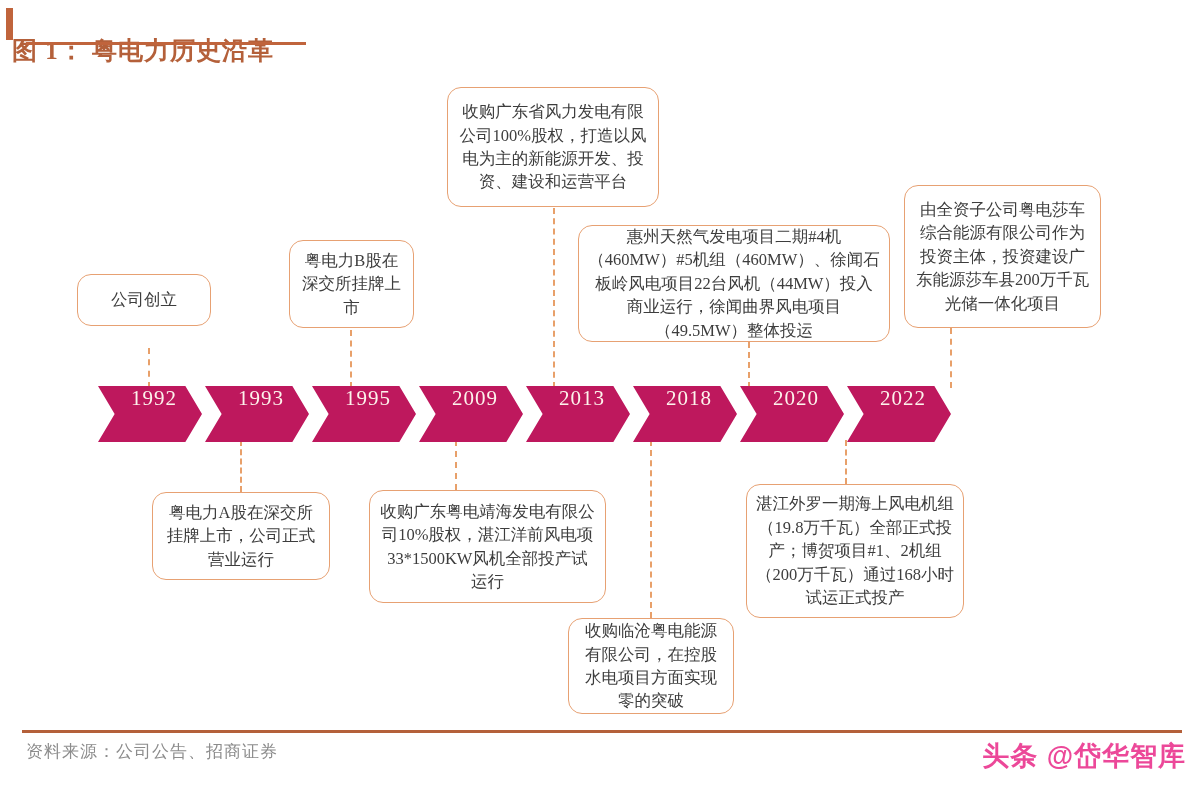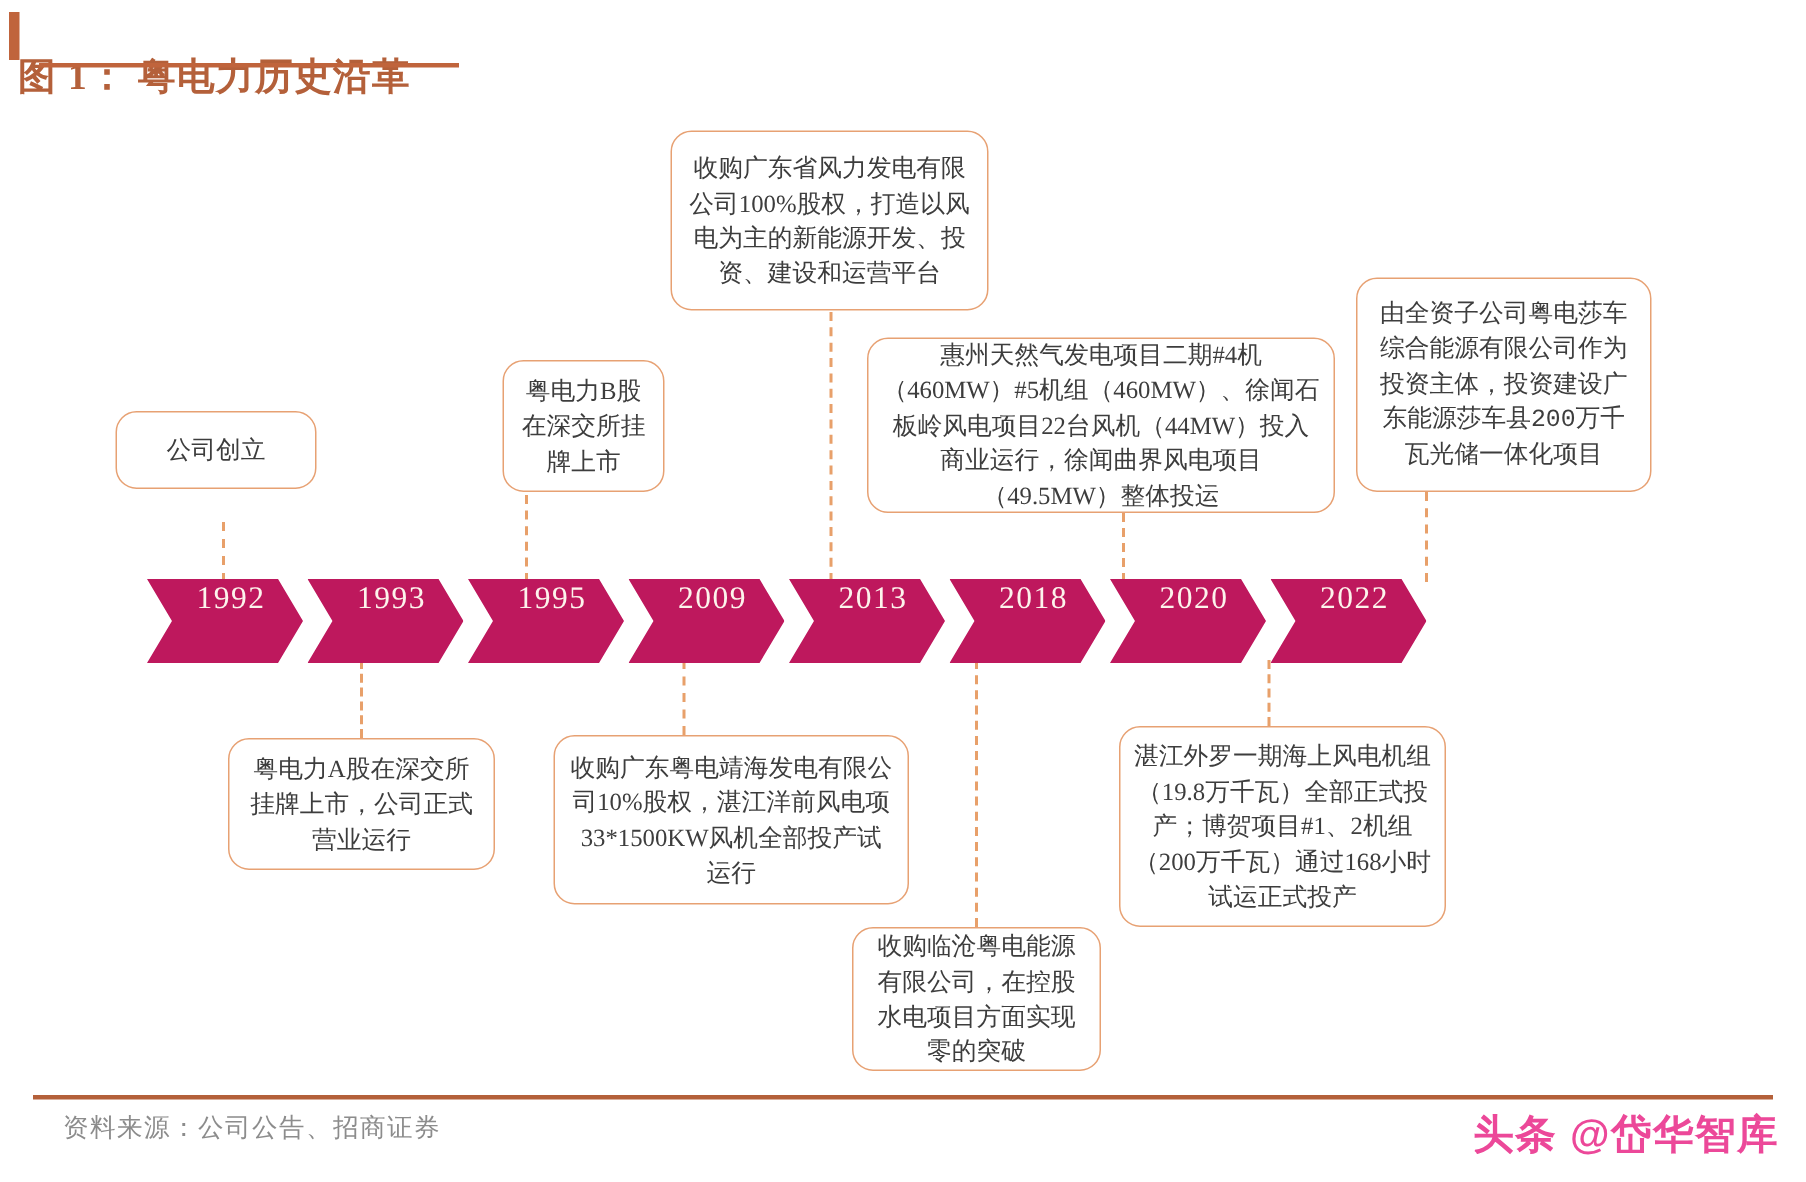--- a/index.html
+++ b/index.html
@@ -118,21 +118,21 @@
   #footer-rule {
     position: absolute;
     left: 22px;
     top: 730px;
     width: 1160px;
     height: 2.5px;
     background: #b4603a;
   }
   #source-note {
     position: absolute;
-    left: 42px;
+    left: 26px;
     top: 740px;
     font-size: 17px;
     color: #8c8c8c;
     letter-spacing: 1px;
     font-family: Liberation Serif, serif;
     white-space: nowrap;
   }
   #watermark {
     position: absolute;
     right: 18px;
@@ -161,33 +161,33 @@
 <div class="connector" style="left:553px; top:208px; height:180px;"></div>
 <div class="connector" style="left:650px; top:440px; height:178px;"></div>
 <div class="connector" style="left:748px; top:342px; height:46px;"></div>
 <div class="connector" style="left:845px; top:440px; height:44px;"></div>
 <div class="connector" style="left:950px; top:328px; height:60px;"></div>
 
 <div class="event-box" style="left:77px; top:274px; width:134px; height:52px;">
   <span class="event-text">公司创立</span>
 </div>
 
-<div class="event-box" style="left:289px; top:240px; width:108px; height:88px;margin-left:46px;">
+<div class="event-box" style="left:289px; top:240px; width:125px; height:88px;">
   <span class="event-text">粤电力B股在深交所挂牌上市</span>
 </div>
 
 <div class="event-box" style="left:447px; top:87px; width:212px; height:120px;">
   <span class="event-text">收购广东省风力发电有限公司100%股权，打造以风电为主的新能源开发、投资、建设和运营平台</span>
 </div>
 
 <div class="event-box" style="left:578px; top:225px; width:312px; height:117px;">
   <span class="event-text">惠州天然气发电项目二期#4机（460MW）#5机组（460MW）、徐闻石板岭风电项目22台风机（44MW）投入商业运行，徐闻曲界风电项目（49.5MW）整体投运</span>
 </div>
 
-<div class="event-box" style="left:904px; top:185px; width:197px; height:143px;font-family:Liberation Mono, monospace;">
+<div class="event-box" style="left:904px; top:185px; width:197px; height:143px;">
   <span class="event-text">由全资子公司粤电莎车综合能源有限公司作为投资主体，投资建设广东能源莎车县200万千瓦光储一体化项目</span>
 </div>
 
 <div class="event-box" style="left:152px; top:492px; width:178px; height:88px;">
   <span class="event-text">粤电力A股在深交所挂牌上市，公司正式营业运行</span>
 </div>
 
 <div class="event-box" style="left:340px; top:490px; width:237px; height:113px;margin-left:29px;">
   <span class="event-text">收购广东粤电靖海发电有限公司10%股权，湛江洋前风电项33*1500KW风机全部投产试运行</span>
 </div>

